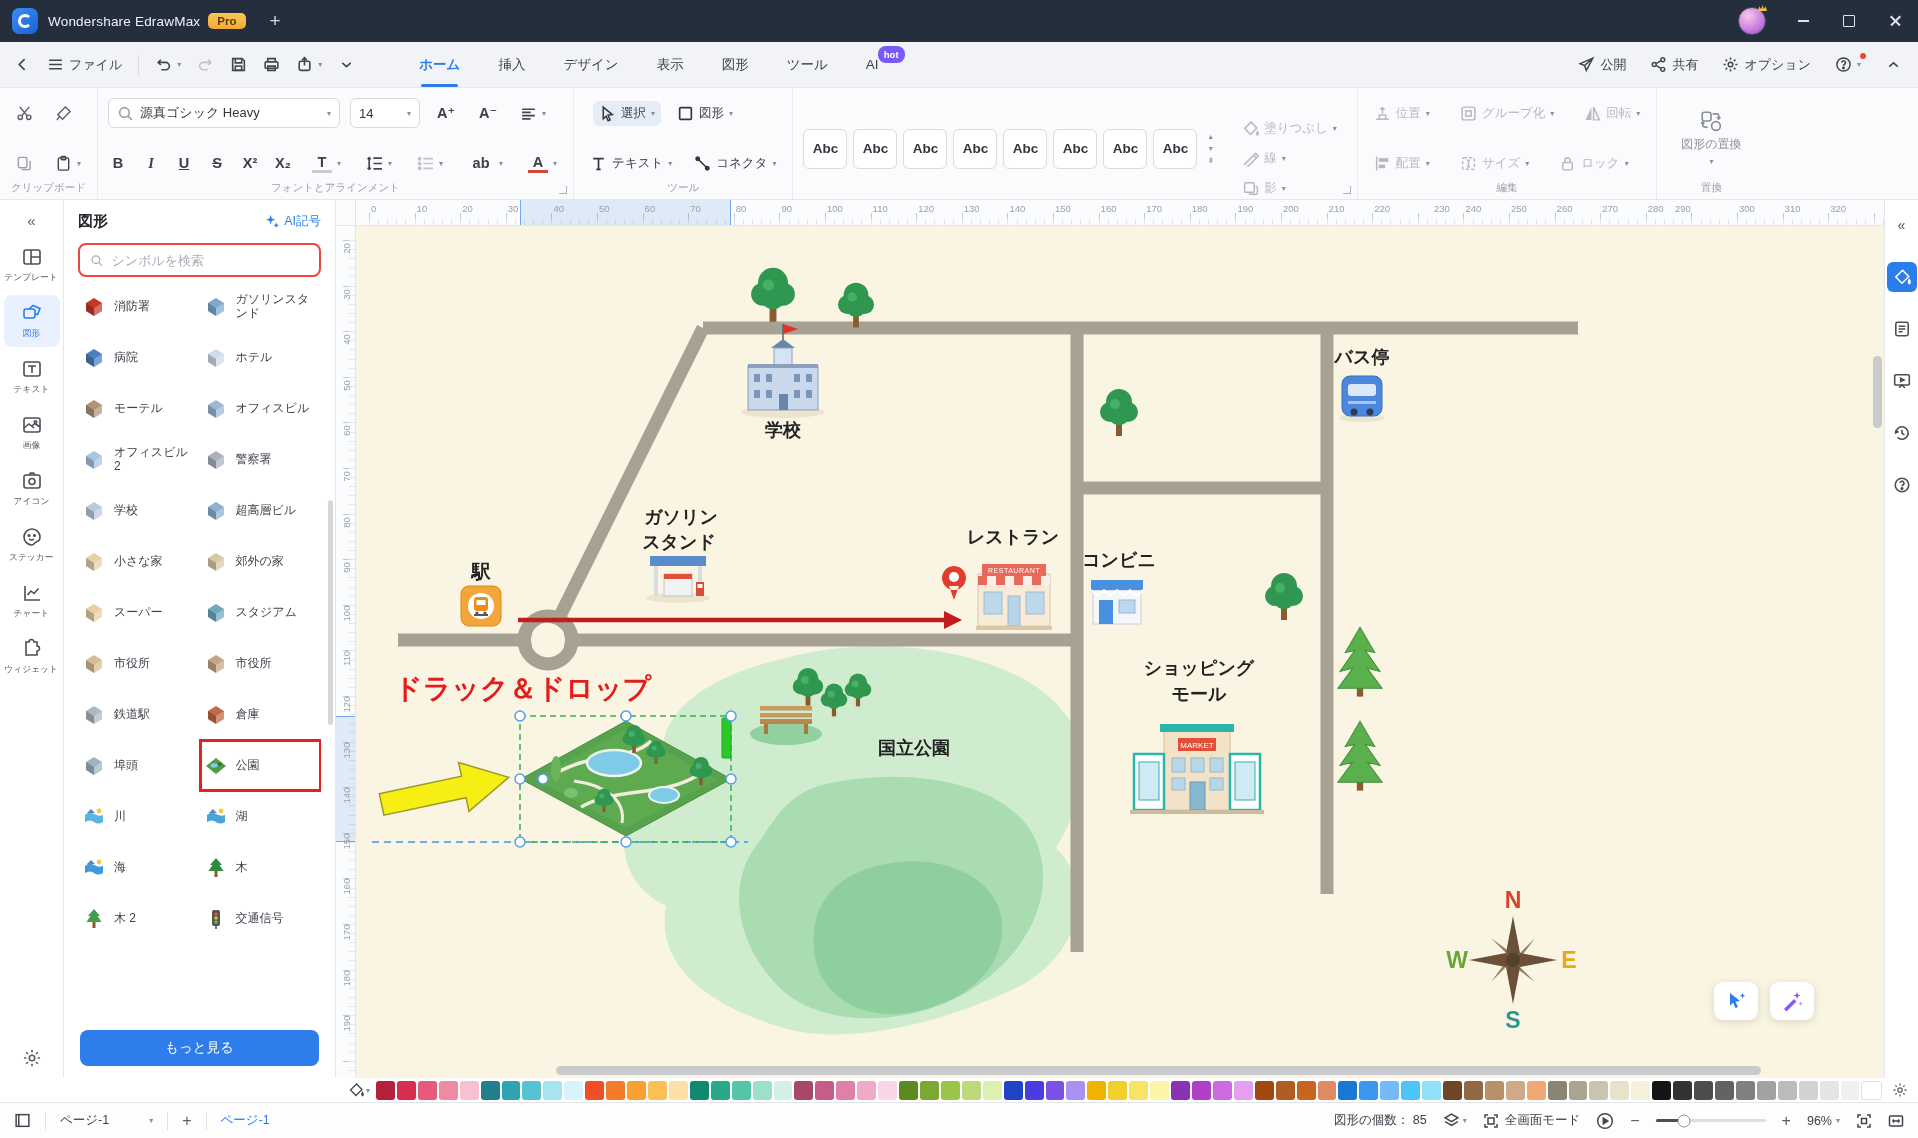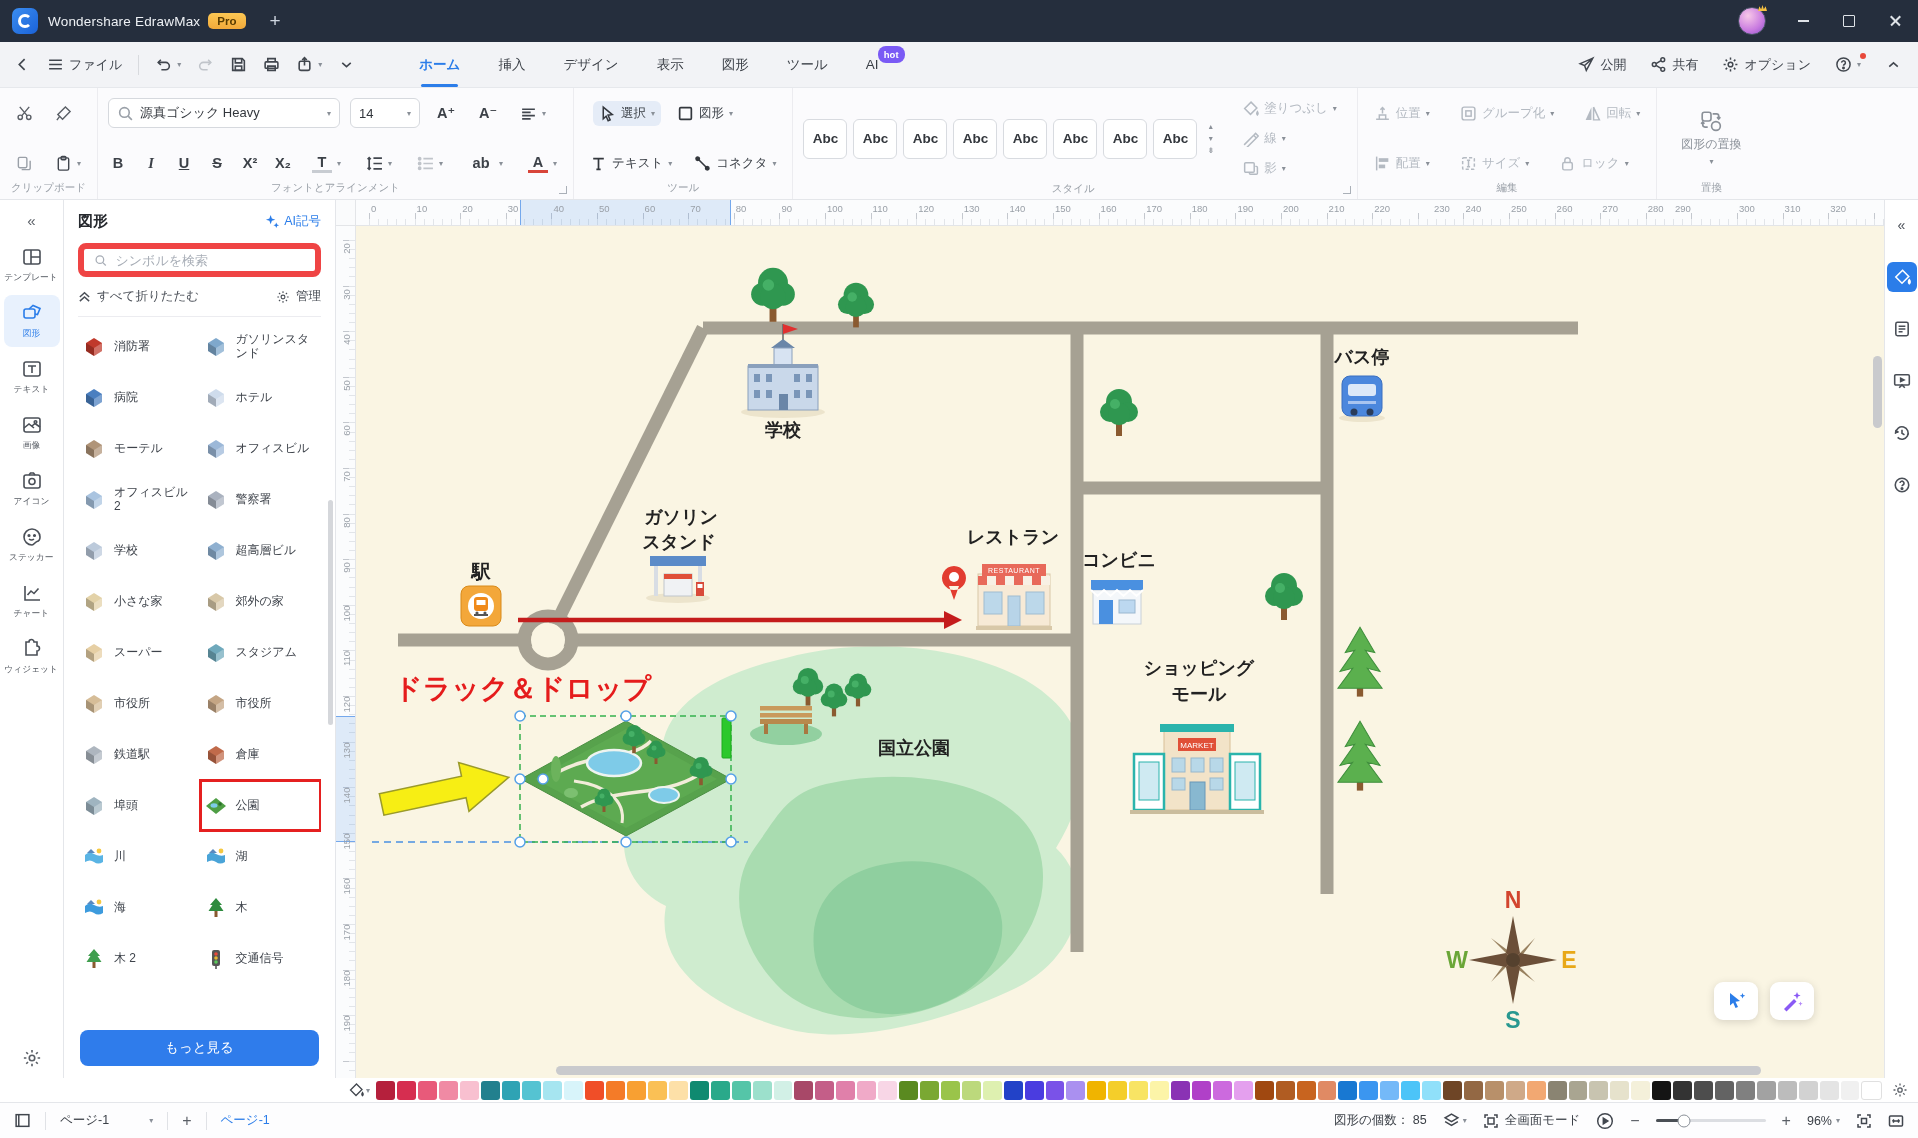--- a/index.html
+++ b/index.html
@@ -52,40 +52,40 @@
   .rrow{display:flex;align-items:center;gap:10px;height:34px;}
   .rbtn{display:flex;align-items:center;gap:5px;font-size:12.5px;color:var(--ink);padding:4px 6px;border-radius:6px;}
   .rbtn.sel{background:#e5ecf7;margin-left:9px;}
   .rbtn.dis,.dis{color:var(--dis);}
   .fontbox{display:flex;align-items:center;gap:6px;border:1px solid #d6d9de;background:#fff;border-radius:6px;height:30px;padding:0 8px;font-size:13px;color:#33373d;}
   .gicon{width:17px;height:17px;flex:none;}
   .big{font-size:15px;}
   .fmt{font-size:14.5px;font-weight:bold;color:#3c4148;width:20px;text-align:center;}
   .abc{width:44px;height:40px;border:1px solid #d8dbe0;border-radius:6px;background:#fff;display:flex;align-items:center;justify-content:center;font-size:13.5px;font-weight:600;color:#33373d;}
   .abc-arrows{display:flex;flex-direction:column;justify-content:center;gap:3px;color:#8a9098;font-size:8px;padding:0 4px;text-align:center;}
-  .stack3{display:flex;flex-direction:column;justify-content:center;gap:5px;}
+  .stack3{display:flex;flex-direction:column;justify-content:center;gap:5px;margin-top:20px;}
   .expander{position:absolute;right:6px;bottom:5px;width:8px;height:8px;border-right:1.4px solid #aab0b8;border-bottom:1.4px solid #aab0b8;}
   .replace-btn{display:flex;flex-direction:column;align-items:center;justify-content:center;gap:4px;font-size:12px;color:#8a9098;flex:1;padding:0 14px;}
   
   .main-row{display:flex;height:878px;}
   .left-rail{width:64px;background:#fff;border-right:1px solid var(--line);display:flex;flex-direction:column;align-items:center;padding-top:6px;position:relative;}
   .lr-collapse{font-size:15px;color:#5a5f66;padding:6px 0 10px;}
   .lr-item{display:flex;flex-direction:column;align-items:center;gap:3px;padding:7px 0;width:56px;border-radius:8px;margin-bottom:4px;}
   .lr-item .lbl{font-size:9.5px;color:#555a62;white-space:nowrap;transform:scale(.92);}
   .lr-item svg{stroke:#4a4f57;}
   .lr-item.active{background:#e8f1fd;}
   .lr-item.active .lbl{color:var(--accent);}
   .lr-item.active svg{stroke:var(--accent);}
   .lr-gear{position:absolute;bottom:10px;}
   
   .shapes-panel{width:272px;background:#fff;border-right:1px solid var(--line);padding:12px 14px 8px;display:flex;flex-direction:column;position:relative;}
   .sp-head{display:flex;align-items:center;justify-content:space-between;}
   .sp-title{font-size:15px;font-weight:bold;color:#26292e;}
   .sp-ai{display:flex;align-items:center;gap:4px;color:var(--accent);font-size:12.5px;}
-  .sp-search{margin-top:12px;height:34px;border:6px solid #ef4444;border-radius:8px;display:flex;align-items:center;gap:8px;padding:0 10px;background:#fff;}
+  .sp-search{margin-top:12px;height:34px;border:2px solid #ef4444;border-radius:8px;display:flex;align-items:center;gap:8px;padding:0 10px;background:#fff;}
   .sp-search input{border:none;outline:none;font-size:13px;color:#33373d;width:100%;font-family:inherit;background:transparent;}
   .sp-search input::placeholder{color:#a7adb6;}
   .sp-sub{display:flex;align-items:center;justify-content:space-between;height:40px;color:#4a4f57;font-size:12.5px;border-bottom:1px solid #ececf0;}
   .sp-sub .g{display:flex;align-items:center;gap:6px;}
   .sym-grid{flex:1;display:grid;grid-template-columns:1fr 1fr;grid-auto-rows:51px;padding-top:4px;overflow:hidden;}
   .sym{display:flex;align-items:center;gap:8px;padding:2px 4px;font-size:12px;color:#3e434b;line-height:1.15;position:relative;}
   .sym svg{flex:none;}
   .sym.hl{outline:3px solid #e52020;outline-offset:-2px;}
   .sp-more{height:36px;border-radius:8px;background:#2f7ceb;color:#fff;font-size:13.5px;display:flex;align-items:center;justify-content:center;margin:6px 2px 4px;}
   .sp-scroll{position:absolute;right:2px;top:300px;width:5px;height:225px;border-radius:3px;background:#d5d7db;}
@@ -598,35 +598,20 @@
           </svg>
         <span>AI記号</span>
       </span>
     </div>
     <div class="sp-search">
       <svg width="15" height="15" viewBox="0 0 16 16" fill="none" stroke="#a7adb6" stroke-width="1.5">
           <circle cx="7" cy="7" r="4.5"></circle>
           <path d="M10.5 10.5 L14 14"></path>
         </svg>
       <input type="text" placeholder="シンボルを検索" style="">
-    </div>
-    <div class="sp-sub">
-      <span class="g">
-        <svg width="13" height="13" viewBox="0 0 14 14" fill="none" stroke="#4a4f57" stroke-width="1.6">
-            <path d="M2 7.5 L7 3 L12 7.5 M2 12 L7 7.5 L12 12"></path>
-          </svg>
-        <span>すべて折りたたむ</span>
-      </span>
-      <span class="g">
-        <svg width="14" height="14" viewBox="0 0 16 16" fill="none" stroke="#4a4f57" stroke-width="1.3">
-            <circle cx="8" cy="8" r="2.2"></circle>
-            <path d="M8 1.5v2M8 12.5v2M1.5 8h2M12.5 8h2M3.4 3.4l1.4 1.4M11.2 11.2l1.4 1.4M3.4 12.6l1.4-1.4M11.2 4.8l1.4-1.4"></path>
-          </svg>
-        <span>管理</span>
-      </span>
     </div>
     <div class="sym-grid">
         <div class="sym">
           <svg width="24" height="24" viewBox="0 0 24 24">
             <path d="M4,8 L12,3 L20,8 L20,16 L12,21 L4,16 Z" fill="#c0392b"></path>
             <path d="M4,8 L12,13 L12,21 L4,16 Z" fill="rgba(0,0,0,.22)"></path>
             <path d="M20,8 L12,13 L12,21 L20,16 Z" fill="rgba(255,255,255,.28)"></path>
           </svg>
           <span class="sym-label">消防署</span>
         </div>

